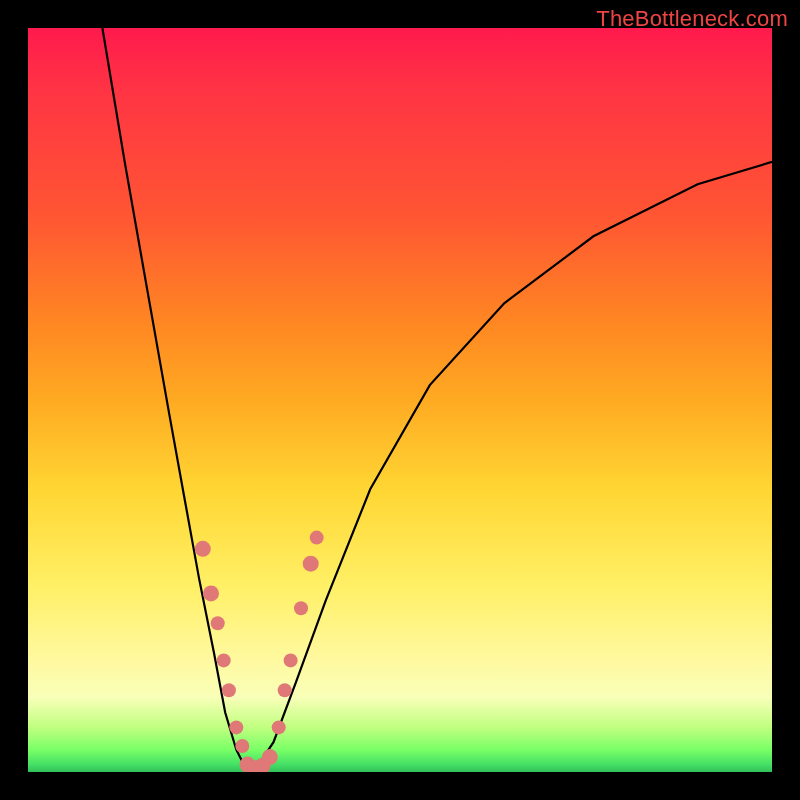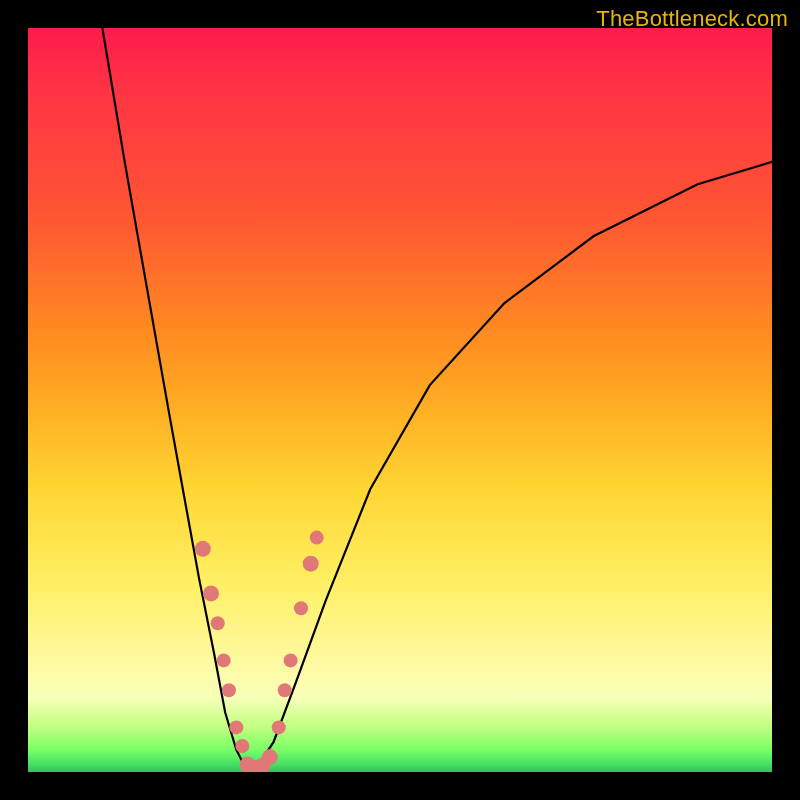--- a/index.html
+++ b/index.html
@@ -38,21 +38,21 @@
       #33c059 100%
     );
   }
   .watermark {
     position: absolute;
     top: 6px;
     right: 12px;
     font-family: Arial, Helvetica, sans-serif;
     font-size: 22px;
     font-weight: 500;
-    color: #eab308;
+    color: #ef4444;
     letter-spacing: 0.2px;
   }
   svg.curve {
     position: absolute;
     left: 0;
     top: 0;
     width: 744px;
     height: 744px;
   }
   .curve-path {

